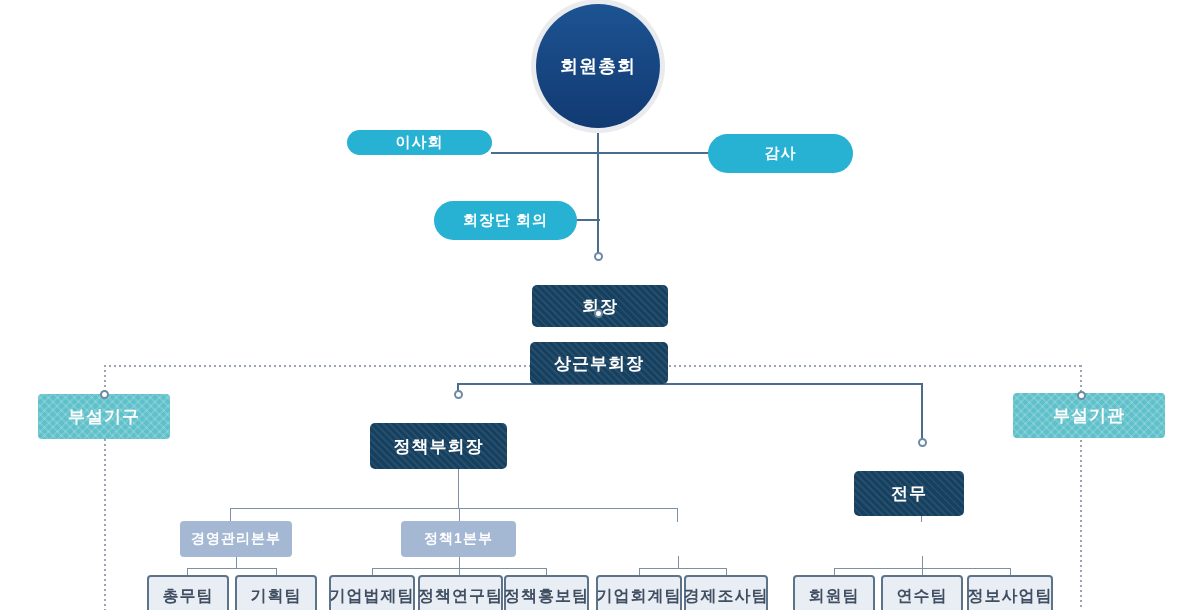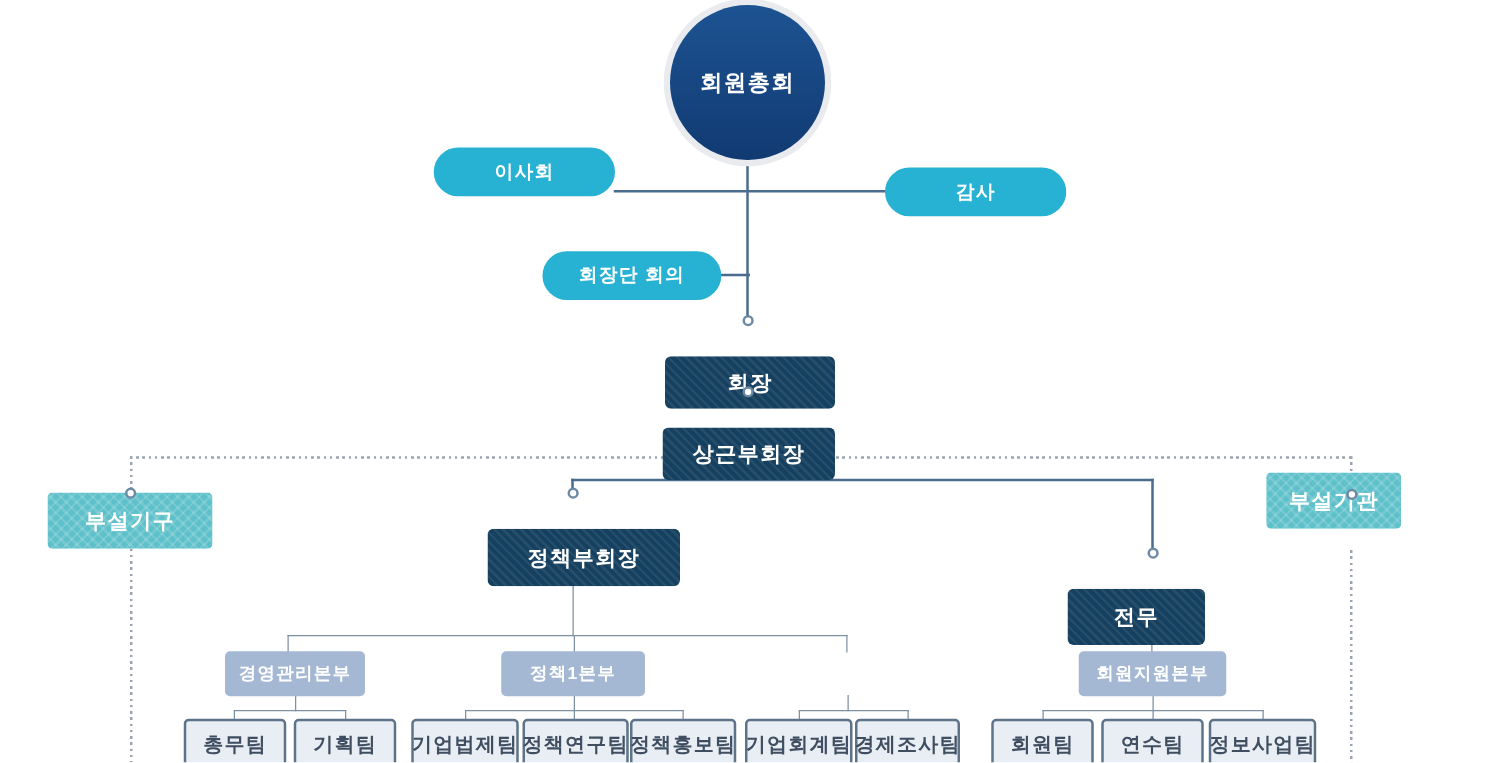--- a/index.html
+++ b/index.html
@@ -111,35 +111,34 @@
       <div class="dot" style="left: 594px; top: 252px;"></div>
       <div class="dot" style="left: 594px; top: 309px;"></div>
       <div class="dot" style="left: 454px; top: 390px;"></div>
       <div class="dot" style="left: 918px; top: 438px;"></div>
       <div class="dot" style="left: 100px; top: 390px;"></div>
       <div class="dot" style="left: 1077px; top: 391px;"></div>
     </div>
 
   <div class="node circle" style="left:536px;top:4px;width:124px;height:124px">회원총회</div>
 
-  <div class="node pill" style="left:347px;top:118px;width:145px;height:39px">이사회</div>
+  <div class="node pill" style="left:347px;top:130px;width:145px;height:25px">이사회</div>
   <div class="node pill" style="left:708px;top:134px;width:145px;height:39px">감사</div>
   <div class="node pill" style="left:434px;top:201px;width:143px;height:39px">회장단 회의</div>
 
   <div class="node navy" style="left:532px;top:256px;width:136px;height:42px">회장</div>
   <div class="node navy" style="left:530px;top:313px;width:138px;height:42px">상근부회장</div>
-  <div class="node navy" style="left:390px;top:394px;width:154px;height:46px">정책부회장</div>
+  <div class="node navy" style="left:370px;top:394px;width:137px;height:46px">정책부회장</div>
   <div class="node navy" style="left:854px;top:442px;width:110px;height:45px">전무</div>
 
   <div class="node teal" style="left:38px;top:394px;width:132px;height:45px">부설기구</div>
-  <div class="node teal" style="left:1013px;top:378px;width:108px;height:45px">부설기관</div>
+  <div class="node teal" style="left:1013px;top:393px;width:152px;height:45px">부설기관</div>
 
   <div class="node division" style="left:180px;top:521px;width:112px;height:36px">경영관리본부</div>
   <div class="node division" style="left:401px;top:521px;width:115px;height:36px">정책1본부</div>
-  <div class="node division" style="left:863px;top:521px;width:118px;height:36px">회원지원본부</div>
 
   <div class="node team" style="left:147px;top:575px;width:82px;height:42px">총무팀</div>
   <div class="node team" style="left:235px;top:575px;width:82px;height:42px">기획팀</div>
   <div class="node team" style="left:329px;top:575px;width:86px;height:42px">기업법제팀</div>
   <div class="node team" style="left:418px;top:575px;width:85px;height:42px">정책연구팀</div>
   <div class="node team" style="left:504px;top:575px;width:85px;height:42px">정책홍보팀</div>
   <div class="node team" style="left:596px;top:575px;width:86px;height:42px">기업회계팀</div>
   <div class="node team" style="left:684px;top:575px;width:84px;height:42px">경제조사팀</div>
   <div class="node team" style="left:793px;top:575px;width:82px;height:42px">회원팀</div>
   <div class="node team" style="left:881px;top:575px;width:82px;height:42px">연수팀</div>

